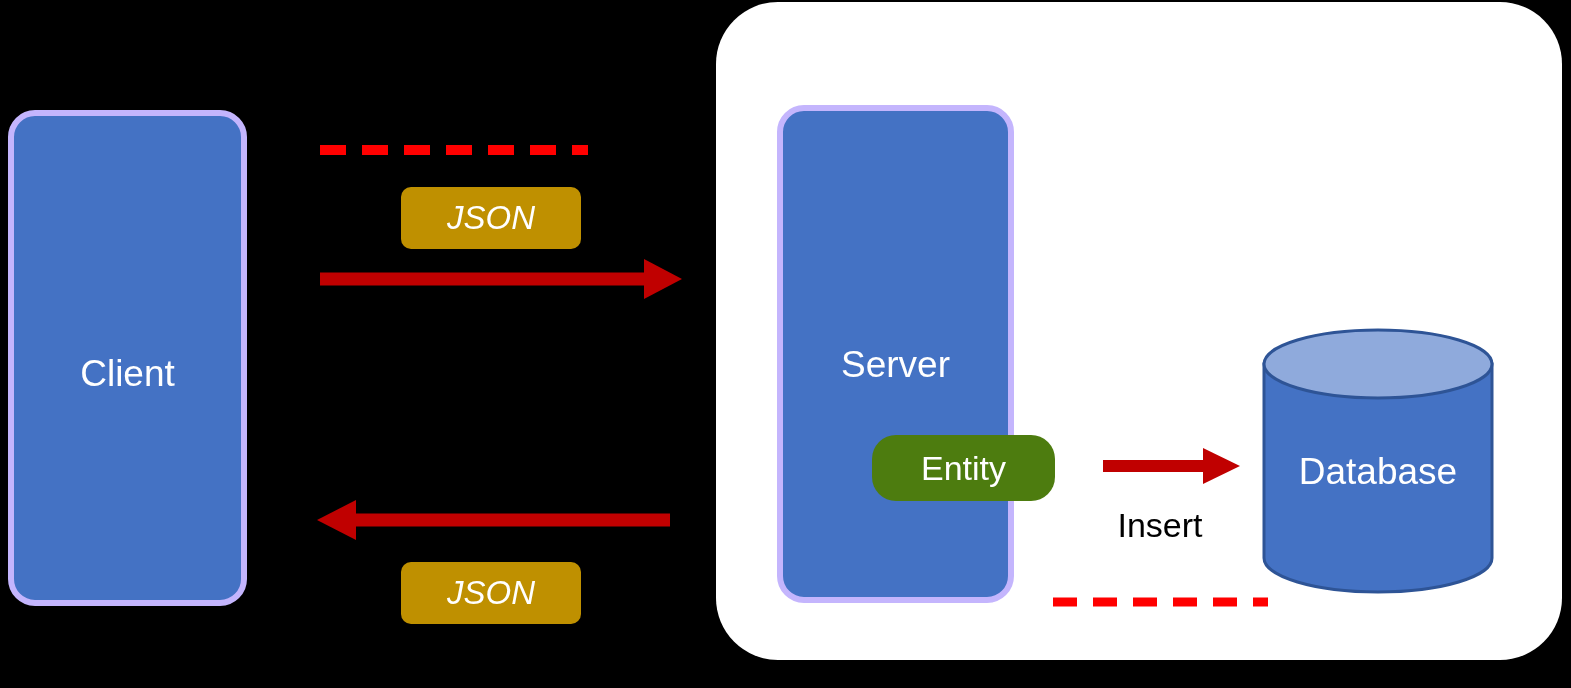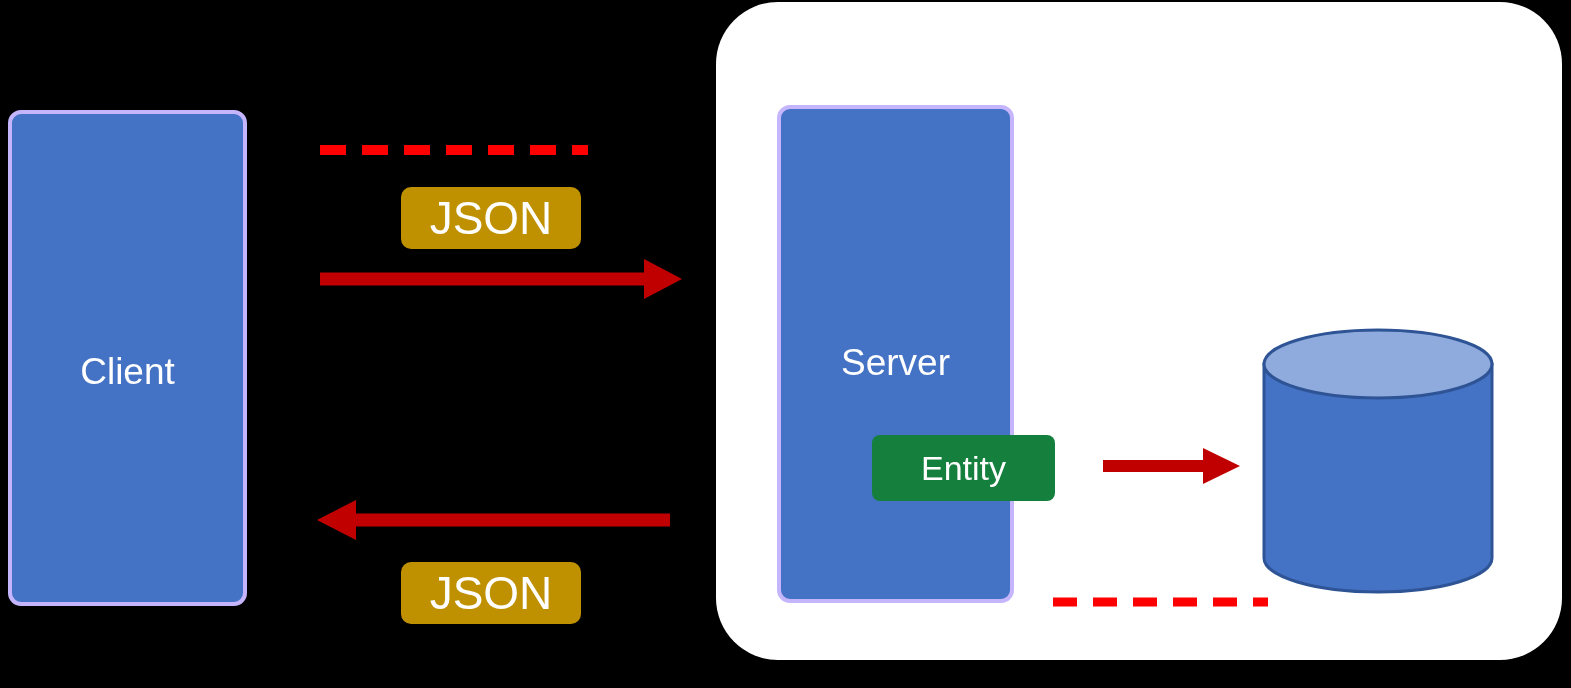--- a/index.html
+++ b/index.html
@@ -36,22 +36,22 @@
     font-size: 38px;
     line-height: 50px;
     letter-spacing: 0.2px;
     white-space: nowrap;
   }
 
   
   .blue-box {
     position: absolute;
     background: #4472C4;
-    border: 4px solid #c4b5fd;
-    border-radius: 13px;
+    border: 6px solid #c4b5fd;
+    border-radius: 27px;
     color: #FFFFFF;
     box-sizing: border-box;
   }
   .blue-box .box-label {
     position: absolute;
     left: 0;
     width: 100%;
     text-align: center;
     font-size: 37px;
     line-height: 44px;
@@ -75,41 +75,42 @@
   }
   #server-box .box-label { top: 232px; }
 
   
   .entity-box {
     position: absolute;
     left: 872px;
     top: 435px;
     width: 183px;
     height: 66px;
-    background: #15803d;
-    border-radius: 8px;
+    background: #4d7c0f;
+    border-radius: 24px;
     color: #FFFFFF;
     font-size: 34px;
     line-height: 66px;
     text-align: center;
     white-space: nowrap;
   }
 
   
   .json-chip {
     position: absolute;
     width: 180px;
     height: 62px;
     background: #BF9000;
     border-radius: 10px;
     color: #FFFFFF;
-    font-size: 46px;
+    font-size: 33px;
     line-height: 62px;
     text-align: center;
     white-space: nowrap;
+    font-style: italic;
   }
   #json-chip-request { left: 401px; top: 187px; }
   #json-chip-response { left: 401px; top: 562px; }
 
   
   .arrow-layer {
     position: absolute;
     left: 0;
     top: 0;
     width: 1571px;
@@ -164,26 +165,28 @@
   <div class="blue-box" id="server-box">
     <span class="box-label">Server</span>
   </div>
 
   <div class="entity-box">Entity</div>
 
   <div class="json-chip" id="json-chip-request">JSON</div>
   <div class="json-chip" id="json-chip-response">JSON</div>
 
   <div class="insert-note">
+    <div>Insert</div>
   </div>
 
   <svg class="database" viewBox="0 0 232 266">
     <path d="M2 36 L2 230 A114 34 0 0 0 230 230 L230 36 Z" fill="#4472C4" stroke="#2E5496" stroke-width="3"></path>
     <ellipse cx="116" cy="36" rx="114" ry="34" fill="#8FAADC" stroke="#2E5496" stroke-width="3"></ellipse>
   </svg>
+  <div class="db-label">Database</div>
 
   <svg class="arrow-layer" viewBox="0 0 1571 688">
 
     <line x1="320" y1="150" x2="588" y2="150" stroke="#FF0000" stroke-width="10" stroke-dasharray="26 16"></line>
 
     <g>
       <line x1="320" y1="279" x2="648" y2="279" stroke="#C00000" stroke-width="13"></line>
       <polygon points="644,259 682,279 644,299" fill="#C00000"></polygon>
     </g>
 

